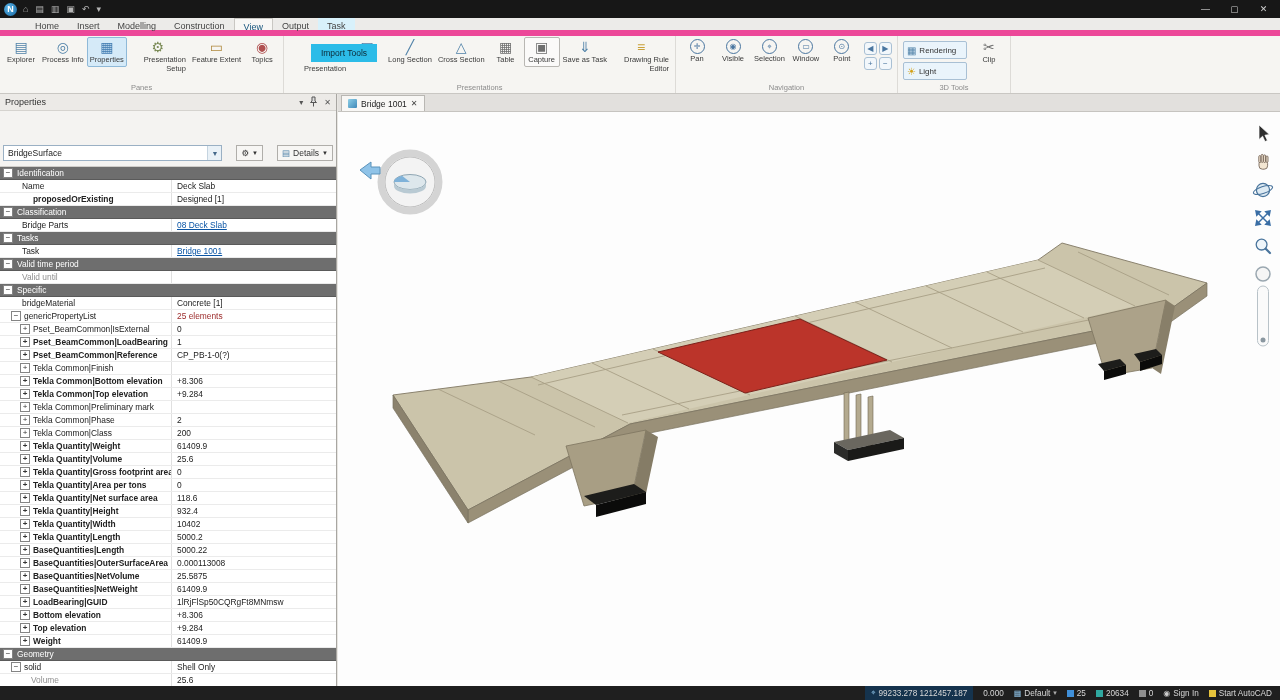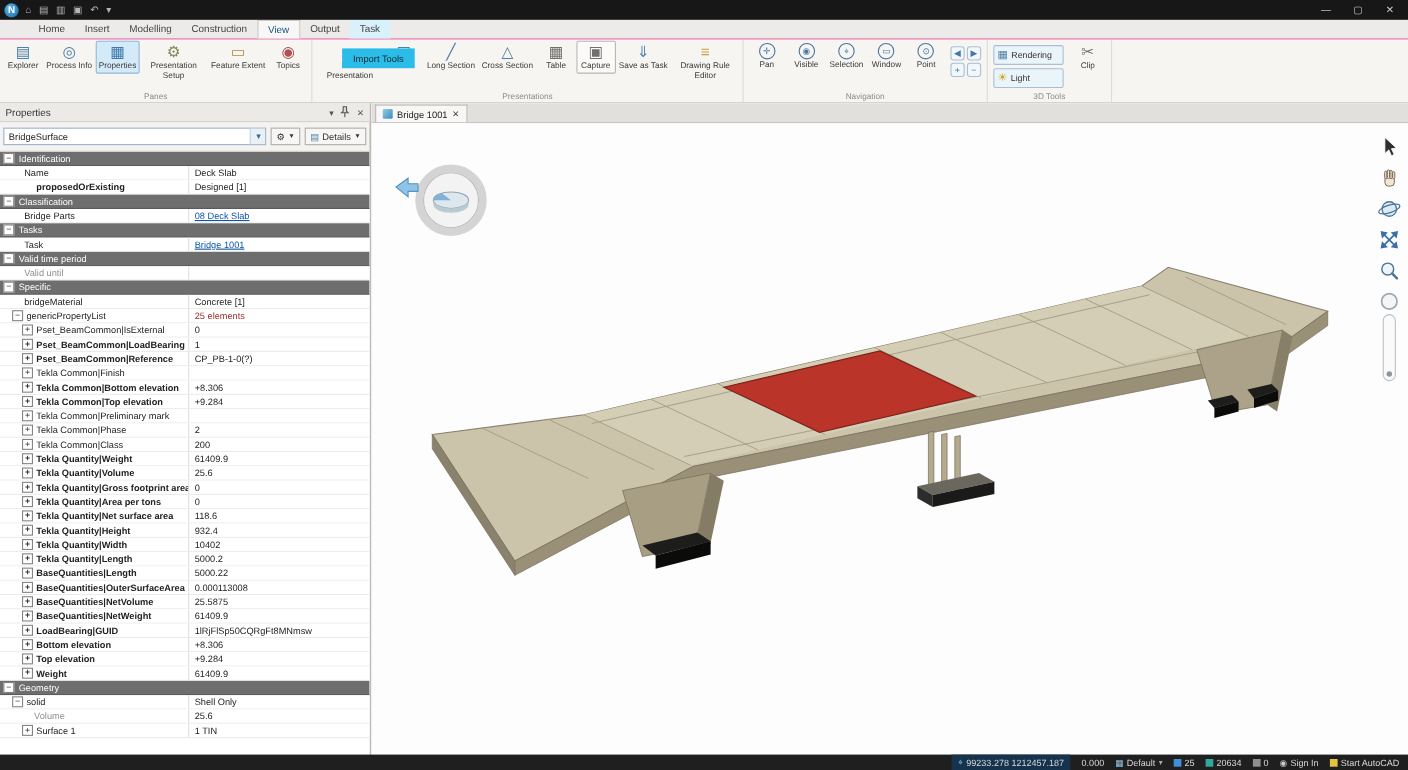--- a/index.html
+++ b/index.html
@@ -9,48 +9,48 @@
 
   
   #titlebar{position:absolute;left:0;top:0;width:1280px;height:18px;background:#171717;display:flex;align-items:center;color:#c8c8c8;z-index:6;}
   .logo{width:13px;height:13px;border-radius:50%;background:radial-gradient(circle at 35% 35%,#5db6e8,#1565a0);color:#fff;font-size:9px;font-weight:bold;display:flex;align-items:center;justify-content:center;margin:0 6px 0 4px;flex:none;}
   .qat{display:flex;gap:7px;font-size:9px;color:#b5b5b5;align-items:center;}
   .ctx-tab{position:absolute;left:311px;top:0;width:66px;height:18px;background:var(--ctx);display:flex;align-items:center;justify-content:center;font-size:8.5px;color:#0c2a36;margin-top:44px;}
   .winbtns{position:absolute;right:2px;top:0;display:flex;height:18px;}
   .winbtn{width:29px;text-align:center;line-height:18px;font-size:9px;color:#cfcfcf;}
 
   
-  #tabrow{position:absolute;left:0;top:18px;width:1280px;height:18px;background:#ecebe9;border-bottom:1px solid #ec4899;display:flex;align-items:stretch;padding-left:26px;box-sizing:border-box;}
+  #tabrow{position:absolute;left:0;top:18px;width:1280px;height:18px;background:#ecebe9;border-bottom:6px solid #ec4899;display:flex;align-items:stretch;padding-left:26px;box-sizing:border-box;}
   .rtab{padding:0 9px;line-height:17px;font-size:9px;color:#444;}
   .rtab.active{background:#f8f7f5;border:1px solid #c9c7c3;border-bottom:none;color:#18567e;}
   .rtab.contextual{background:#d8f1fb;}
 
   
   #ribbon{position:absolute;left:0;top:36px;width:1280px;height:58px;background:#f6f5f2;border-bottom:1px solid #c9c7c3;display:flex;box-sizing:border-box;}
   .rgroup{position:relative;height:100%;border-right:1px solid #dddbd7;padding:1px 3px 10px 3px;box-sizing:border-box;flex:none;}
   .rgroup-body{display:flex;align-items:flex-start;height:46px;}
   .rgroup-label{position:absolute;left:0;right:0;bottom:0;text-align:center;font-size:7.5px;color:#8c8c8c;line-height:10px;white-space:nowrap;}
   .rbtn{display:flex;flex-direction:column;align-items:center;min-width:30px;max-width:56px;padding:1px 2px;border:1px solid transparent;border-radius:2px;}
   .rbtn .ricon{font-size:14px;line-height:17px;height:17px;}
-  .rbtn .rlabel{font-size:7.5px;line-height:8.5px;color:#3a3a3a;text-align:center;}
+  .rbtn .rlabel{font-size:7.5px;line-height:8.5px;color:#3a3a3a;text-align:right;}
   .rbtn.active{background:#d5eaf8;border-color:#8fb9d8;}
   .rbtn.boxed{border-color:#b9b7b3;background:#fbfaf9;}
   .ricon.circle{width:15px;height:15px;border:1.2px solid #4a76a0;border-radius:50%;font-size:8px;line-height:13px;text-align:center;color:#4a76a0;margin-bottom:1px;box-sizing:border-box;}
   .cluster{display:grid;grid-template-columns:13px 13px;grid-auto-rows:13px;gap:2px;margin:5px 2px 0 4px;}
   .cluster span{border:1px solid #a9c0d4;border-radius:3px;font-size:8px;line-height:11px;text-align:center;color:#4a76a0;background:#f2f7fb;}
   .toggle-col{display:flex;flex-direction:column;gap:3px;margin:4px 4px 0 2px;}
   .toggle-btn{display:flex;align-items:center;gap:3px;width:64px;height:18px;border:1px solid #a9c0d4;border-radius:2px;background:#eaf4fb;font-size:8px;color:#333;padding:0 3px;box-sizing:border-box;}
   .toggle-btn .tglyph{font-size:10px;}
 
   
   #props{position:absolute;left:0;top:94px;width:337px;height:592px;background:#f4f3f1;border-right:1px solid #a8a6a2;box-sizing:border-box;display:flex;flex-direction:column;}
   .props-header{height:16px;display:flex;align-items:center;padding:0 5px;font-size:9px;color:#333;background:#eceae7;border-bottom:1px solid #d5d3cf;flex:none;}
   .props-header .ph-title{flex:1;}
   .ph-icons{display:flex;gap:6px;color:#555;font-size:8px;align-items:center;}
-  .props-toolbar{height:22px;display:flex;align-items:center;gap:4px;padding:2px 3px;flex:none;}
+  .props-toolbar{height:22px;display:flex;align-items:center;gap:14px;padding:2px 3px;flex:none;margin-top:29px;}
   .combo{flex:1;height:16px;background:#fff;border:1px solid #9ab0c4;display:flex;align-items:center;font-size:8.5px;color:#222;padding-left:4px;position:relative;box-sizing:border-box;}
   .combo .chev{position:absolute;right:0;top:0;width:13px;height:100%;border-left:1px solid #c5d4e0;background:#e9f1f7;font-size:7px;display:flex;align-items:center;justify-content:center;color:#44688a;}
   .tool-btn{height:16px;border:1px solid #b0aeaa;background:#f7f6f4;display:flex;align-items:center;font-size:8.5px;padding:0 4px;gap:3px;color:#333;box-sizing:border-box;}
   .pgrid{flex:1;background:#fff;overflow:hidden;border-top:1px solid #cfcdc9;font-size:8.4px;}
   .prow{display:flex;height:12px;line-height:12px;border-bottom:1px solid #ebebeb;background:#fff;}
   .prow.section{background:#6e6e6e;color:#fff;border-bottom:1px solid #5a5a5a;align-items:center;}
   .prow.section .expbox{margin:0 4px 0 3px;}
   .pname{width:172px;display:flex;align-items:center;box-sizing:border-box;border-right:1px solid #e0e0e0;overflow:hidden;white-space:nowrap;color:#222;flex:none;}
   .pname.bold{font-weight:bold;}
   .pname.gray{color:#8f8f8f;}

